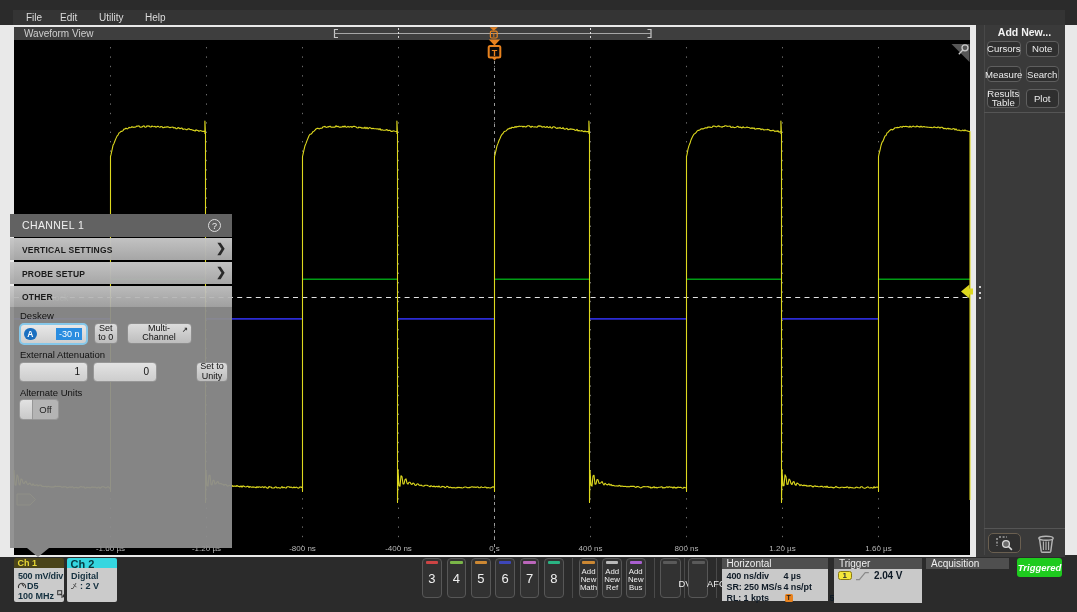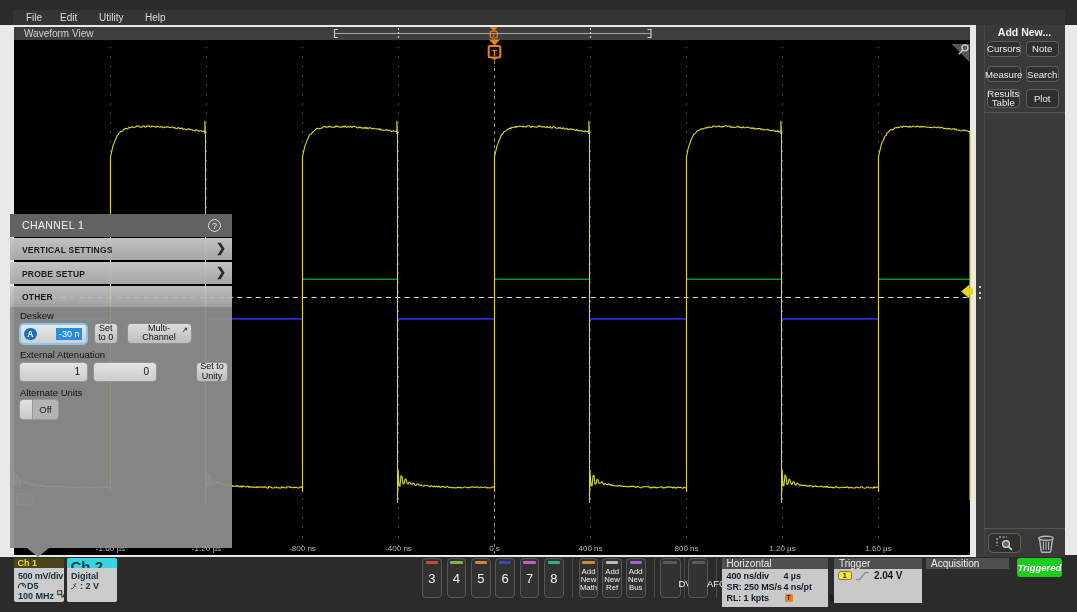--- a/index.html
+++ b/index.html
@@ -138,21 +138,21 @@
           </svg></div>
         <div class="abs" style="left:13px;top:13px;">D5</div>
         <div class="abs" style="left:4px;top:23px;">100 MHz</div>
         <div class="abs" style="left:43px;top:22.5px;"><svg width="8" height="9" viewBox="0 0 8 9">
             <rect x="0.7" y="0.7" width="4" height="4" fill="none" stroke="#333" stroke-width="1"></rect>
             <path d="M3,3.5 l3.5,3.5 M6.5,4.5 v2.5 h-2.5" stroke="#333" fill="none" stroke-width="1"></path>
           </svg></div>
       </div>
     </div>
 <div class="chb" style="left:67px;">
-      <div class="abs" style="left:0;top:0;width:50px;height:10px;background:#35d6e0;color:#053a40;font-weight:bold;font-size:15px;padding-left:3.5px;">Ch 2</div>
+      <div class="abs" style="left:0;top:0;width:50px;height:10px;background:#35d6e0;color:#053a40;font-weight:bold;font-size:11px;padding-left:3.5px;">Ch 2</div>
       <div class="bd">
         <div class="abs" style="left:4px;top:3.5px;">Digital</div>
         <div class="abs" style="left:3px;top:13.5px;"><svg width="9" height="9" viewBox="0 0 9 9">
             <path d="M1,7.5 h2 l3,-5.5 M3.4,3.2 l3,3" stroke="#555" fill="none" stroke-width="1"></path>
           </svg></div>
         <div class="abs" style="left:13px;top:13px;">: 2 V</div>
       </div>
     </div>
 <div class="nbtn" style="left:422.2px;">
       <div class="stripe" style="background:#cc4444;"></div>
@@ -195,21 +195,21 @@
       <div class="lab3">Add<br>New<br>Bus</div>
     </div>
 <div class="nbtn" style="left:659.5px;width:21px;">
       <div class="stripe" style="background:#5a5a5a;"></div>
       <div class="lab1">DVM</div>
     </div>
 <div class="nbtn" style="left:688px;width:20px;">
       <div class="stripe" style="background:#5a5a5a;"></div>
       <div class="lab1">AFG</div>
     </div>
-<div class="abs" style="left:721.5px;top:558px;width:106.5px;height:49px;">
+<div class="abs" style="left:721.5px;top:558px;width:106.5px;height:43px;">
       <div class="hdrp" style="height:10.5px;">Horizontal</div>
       <div class="bodyp abs" style="left:0;top:10.5px;right:0;bottom:0;">
         <div class="abs" style="left:5px;top:2px;">400 ns/div</div>
         <div class="abs" style="left:62px;top:2px;">4 µs</div>
         <div class="abs" style="left:5px;top:13px;">SR: 250 MS/s</div>
         <div class="abs" style="left:62px;top:13px;">4 ns/pt</div>
         <div class="abs" style="left:5px;top:24.5px;">RL: 1 kpts</div>
         <div class="abs" style="left:63px;top:25px;width:8px;height:8px;background:#e8821e;border-radius:1.5px;color:#222;font-size:7px;text-align:center;line-height:8px;font-weight:bold;">T</div>
         <div class="abs" style="left:76px;top:24.5px;padding-left:32px;">50%</div>
       </div>

